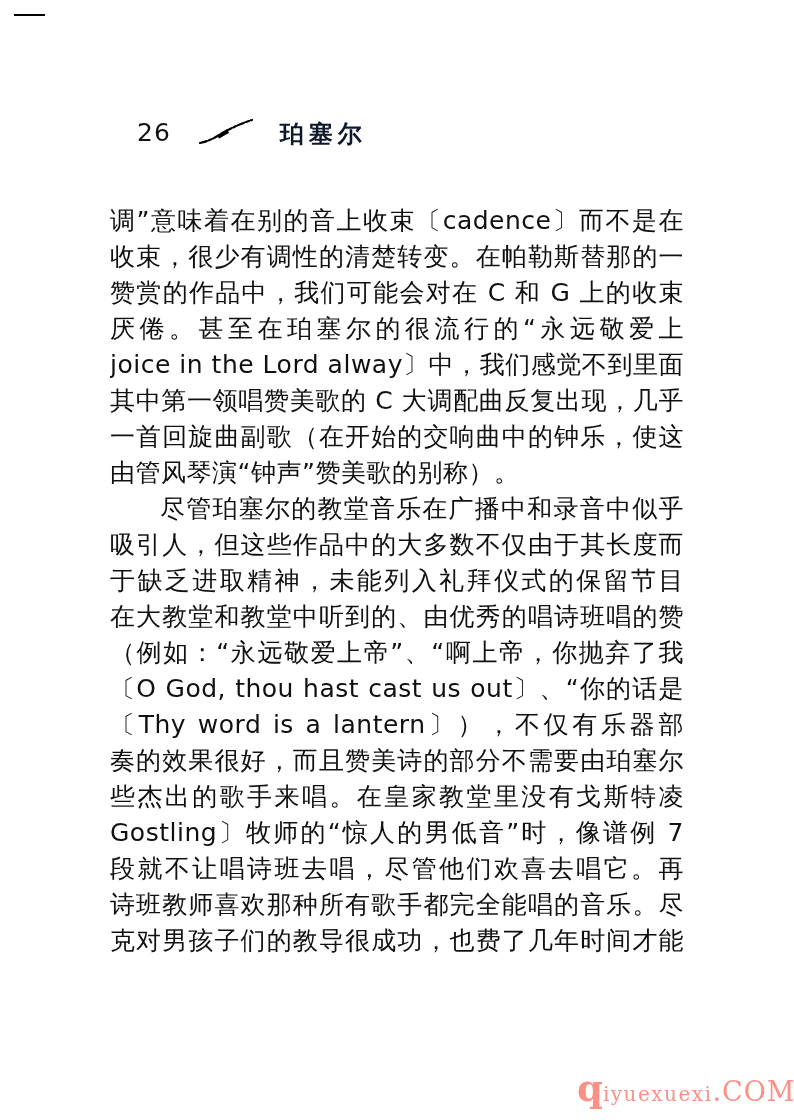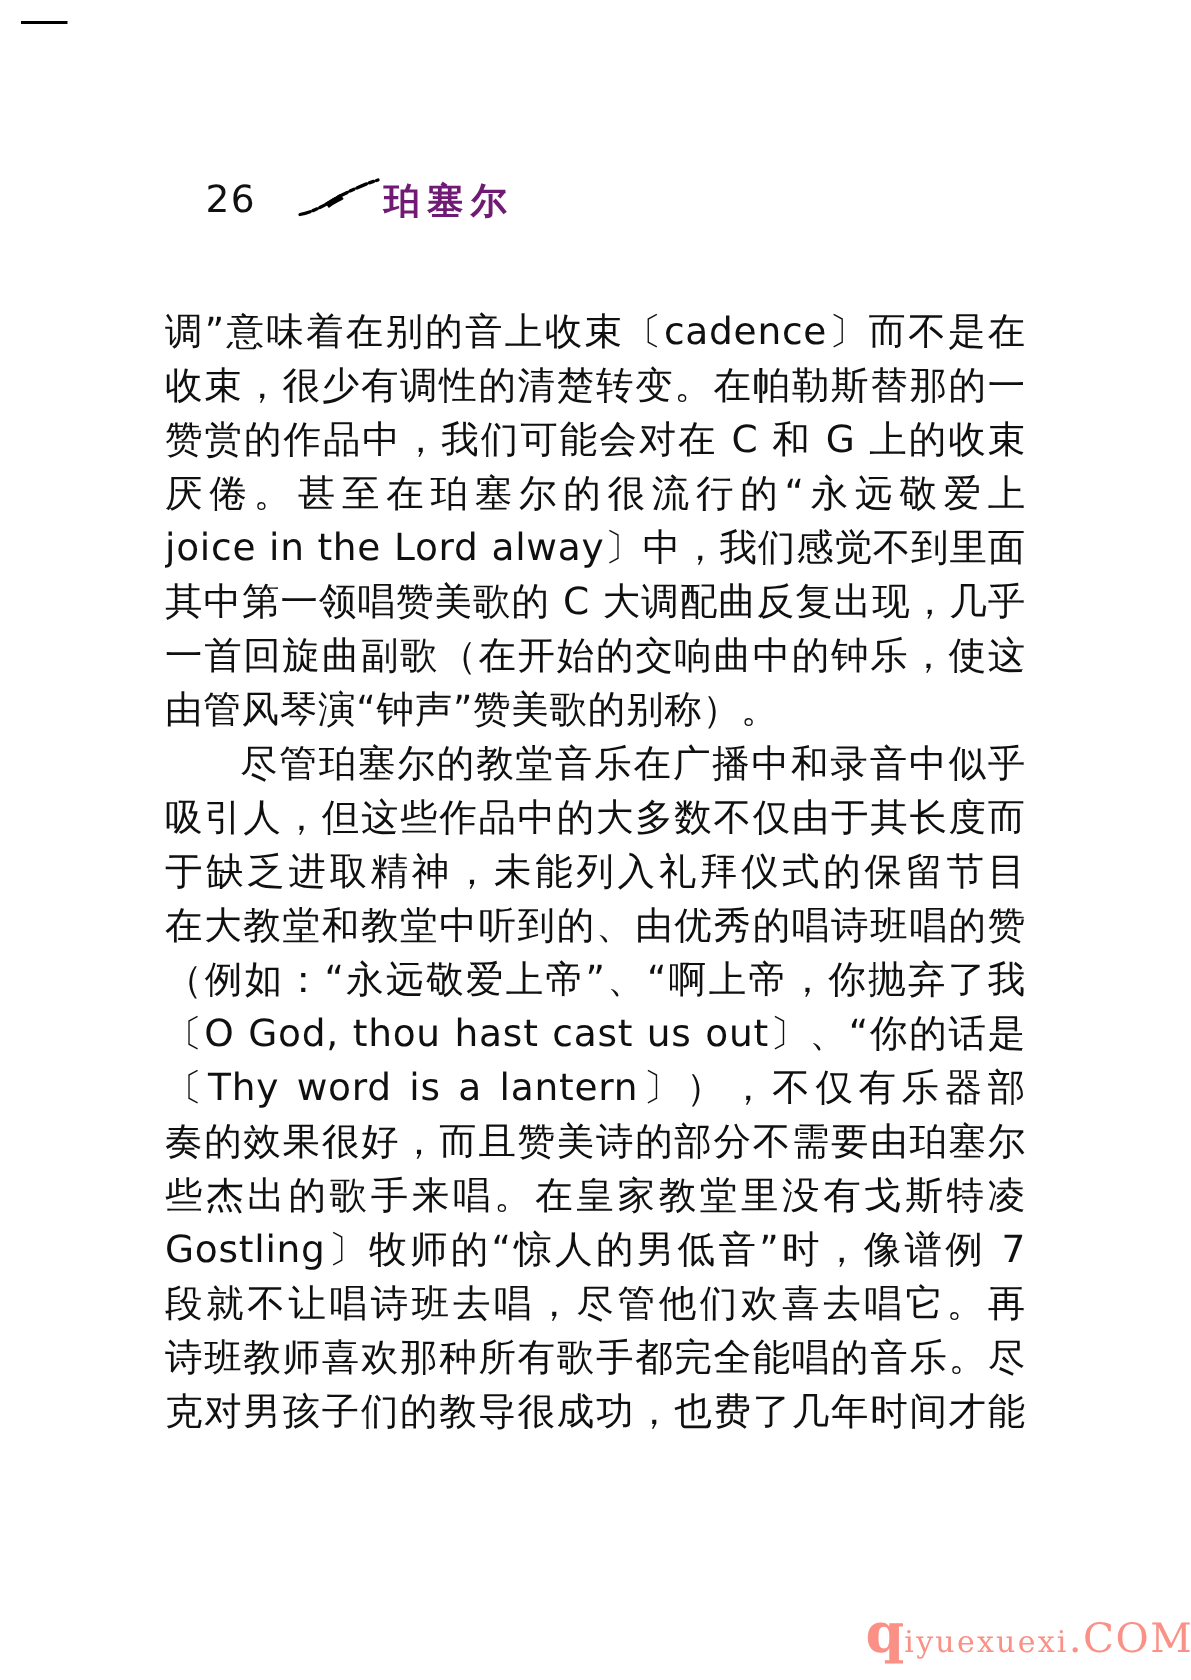--- a/index.html
+++ b/index.html
@@ -38,24 +38,25 @@
   .page-number {
     font-size: 25px;
     letter-spacing: 1px;
     color: #111;
   }
   .squiggle {
     margin-left: 27px;
     display: block;
   }
   .book-title {
+    margin-left: 24px;
     font-size: 24px;
     font-weight: bold;
     letter-spacing: 5px;
-    color: #701a75;
+    color: #0f172a;
   }
   
   .body-text {
     position: absolute;
     left: 110px;
     top: 203px;
     width: 574px;
     font-size: 25px;
     line-height: 36px;
     color: #101010;

